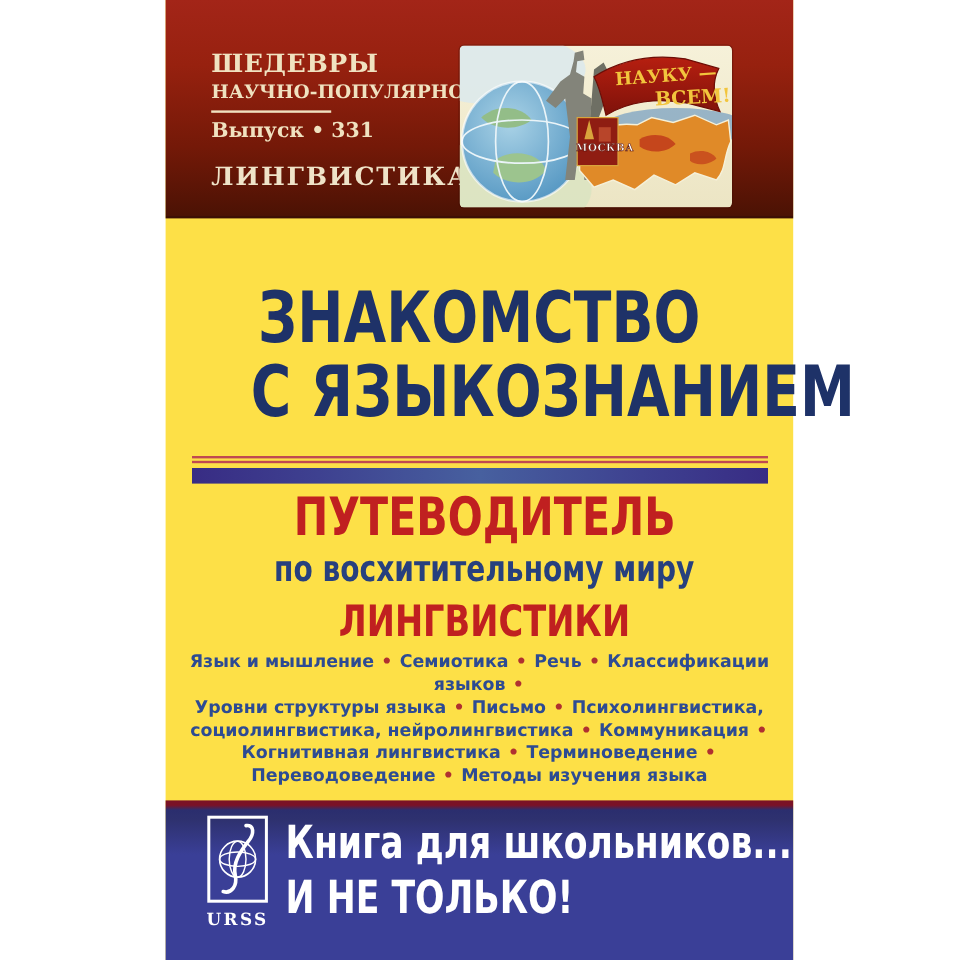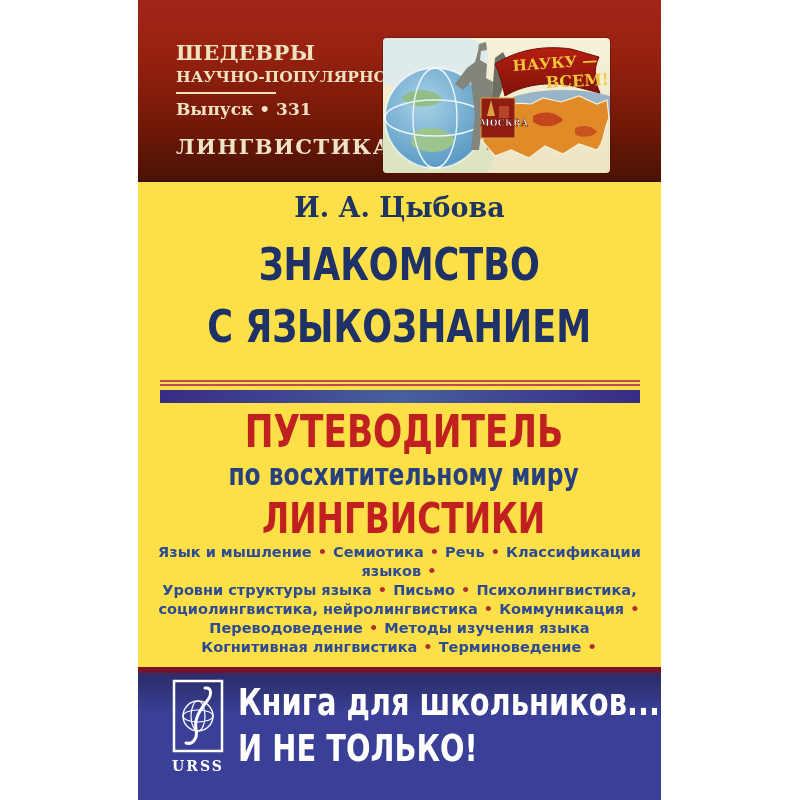--- a/index.html
+++ b/index.html
@@ -22,34 +22,34 @@
   .category { position:absolute; left:38px; top:134px; color:#efe3c8;
               font-family:"DejaVu Serif", serif; font-size:21px; font-weight:bold;
               letter-spacing:1.5px; }
   .illustration { position:absolute; left:245px; top:38px; width:227px; height:135px;
                   border-radius:4px; overflow:hidden; box-shadow:0 0 0 1px rgba(60,12,4,.35); }
 
   
   .author { position:absolute; left:0; top:192px; width:100%; text-align:center;
             color:#1e3560; font-family:"DejaVu Serif", serif; font-size:27px; font-weight:bold; }
   .title { position:absolute; left:0; top:234px; width:100%; text-align:center;
-           color:#1e3268; font-weight:800; font-size:45px; line-height:62px;
+           color:#1e3268; font-weight:800; font-size:59px; line-height:62px;
            font-family:"DejaVu Sans", sans-serif; white-space:nowrap; }
   .cond { display:inline-block; transform:scaleX(.78); transform-origin:50% 50%; }
   .divider { position:absolute; left:22px; top:380px; width:480px; }
   .div-red { height:2px; background:#c04a50; }
   .div-gap1 { height:2px; }
   .div-gap2 { height:4px; }
   .div-bar { height:13px;
              background:linear-gradient(90deg,#382c84 0%,#3e4190 22%,#47609f 50%,#3e4190 78%,#382c84 100%); }
 
   .subtitle { position:absolute; left:4px; top:408px; width:100%; text-align:center; white-space:nowrap; }
   .sub-red1 { color:#c02020; font-size:44px; font-weight:800; line-height:48px; }
   .sub-navy { color:#27407e; font-size:30px; font-weight:800; line-height:38px; }
-  .sub-red2 { color:#c02020; font-size:42px; font-weight:800; line-height:50px; }
+  .sub-red2 { color:#c02020; font-size:36px; font-weight:800; line-height:50px; }
 
   .topics { position:absolute; left:10px; top:543px; width:503px; text-align:center;
             color:#2d4b93; font-size:14.5px; font-weight:bold; line-height:19px; }
   .topics .bullet { color:#b03030; padding:0 1px; }
 
   
   .band-bottom { position:absolute; left:0; top:667px; width:523px; height:133px;
                  background:linear-gradient(180deg,#7a1226 0%,#7a1226 3%,#2b2e6e 6%,#2e316f 12%,#3a3f97 34%,#3a3f97 100%); }
   .urss-logo { position:absolute; left:34px; top:12px; width:54px; height:100px; }
   .slogan { position:absolute; left:100px; top:12px; color:#ffffff; font-weight:800;
@@ -112,21 +112,20 @@
         <rect x="116" y="68" width="10" height="12" fill="#b8452a"></rect>
         <text x="97" y="88" font-size="8.5" font-weight="bold" fill="#ffffff" stroke="#5a0e06" stroke-width=".4" letter-spacing=".5" font-family="DejaVu Serif, serif">МОСКВА</text>
 
         <path d="M112,26 C134,12 160,7 188,11 L216,19 C210,31 212,44 217,55 L190,48 C164,43 140,47 122,58 C119,46 117,35 112,26 Z" fill="url(#flag)" stroke="#6d0d06" stroke-width="1"></path>
         <text x="130" y="33" font-size="15" font-weight="bold" fill="#f2c53d" transform="rotate(-4 130 33)" font-family="DejaVu Serif, serif">НАУКУ —</text>
         <text x="163" y="50" font-size="16" font-weight="bold" fill="#f2c53d" transform="rotate(-3 163 50)" font-family="DejaVu Serif, serif">ВСЕМ!</text>
       </svg>
     </div>
   </div>
 
-  <div class="author">И. А. Цыбова</div>
 
   <div class="title">
     <div><span class="cond">ЗНАКОМСТВО</span></div>
     <div><span class="cond">С ЯЗЫКОЗНАНИЕМ</span></div>
   </div>
 
   <div class="divider">
     <div class="div-red"></div>
     <div class="div-gap1"></div>
     <div class="div-red"></div>
@@ -137,22 +136,22 @@
   <div class="subtitle">
     <div class="sub-red1"><span class="cond">ПУТЕВОДИТЕЛЬ</span></div>
     <div class="sub-navy"><span class="cond">по восхитительному миру</span></div>
     <div class="sub-red2"><span class="cond">ЛИНГВИСТИКИ</span></div>
   </div>
 
   <div class="topics">
       <div>Язык и мышление <span class="bullet">•</span> Семиотика <span class="bullet">•</span> Речь <span class="bullet">•</span> Классификации языков <span class="bullet">•</span></div>
       <div>Уровни структуры языка <span class="bullet">•</span> Письмо <span class="bullet">•</span> Психолингвистика,</div>
       <div>социолингвистика, нейролингвистика <span class="bullet">•</span> Коммуникация <span class="bullet">•</span></div>
+      <div>Когнитивная лингвистика <span class="bullet">•</span> Терминоведение <span class="bullet">•</span></div>
       <div>Переводоведение <span class="bullet">•</span> Методы изучения языка</div>
-      <div>Когнитивная лингвистика <span class="bullet">•</span> Терминоведение <span class="bullet">•</span></div>
     </div>
 
   <div class="band-bottom">
     <svg class="urss-logo" viewBox="0 0 54 100">
       <rect x="2" y="2" width="48" height="70" fill="none" stroke="#ffffff" stroke-width="2.5"></rect>
       <circle cx="26" cy="37" r="15" fill="none" stroke="#ffffff" stroke-width="1.4"></circle>
       <ellipse cx="26" cy="37" rx="7" ry="15" fill="none" stroke="#ffffff" stroke-width="1.2"></ellipse>
       <ellipse cx="26" cy="37" rx="15" ry="6" fill="none" stroke="#ffffff" stroke-width="1.2"></ellipse>
       <path d="M33,9 C40,8 40,16 35,22 C28,31 22,40 24,50 C26,59 21,66 14,64" fill="none" stroke="#ffffff" stroke-width="3" stroke-linecap="round"></path>
       <text x="26" y="92" text-anchor="middle" font-size="14" font-weight="bold" fill="#ffffff" letter-spacing="2" font-family="DejaVu Serif, serif">URSS</text>

